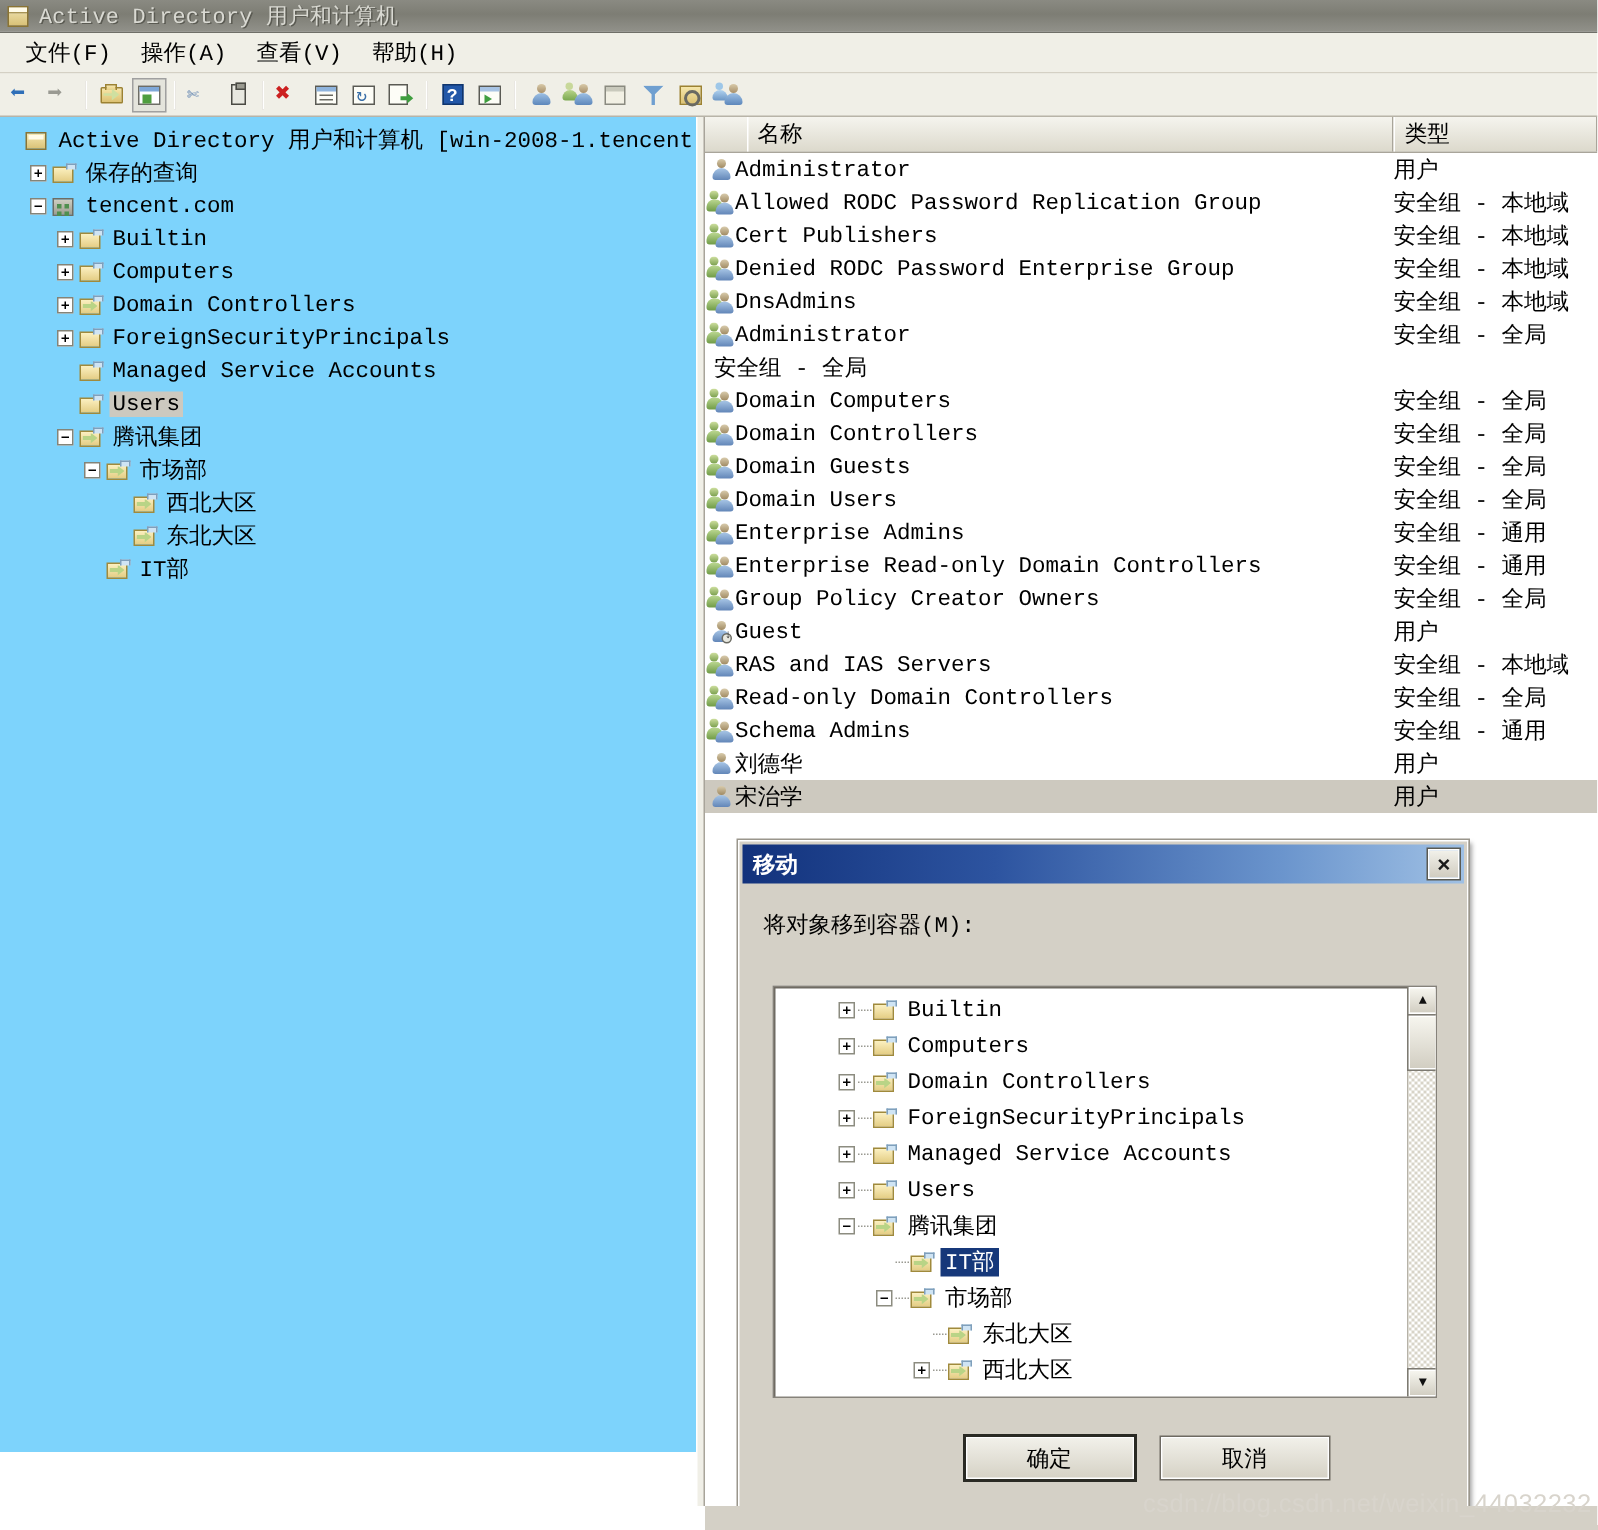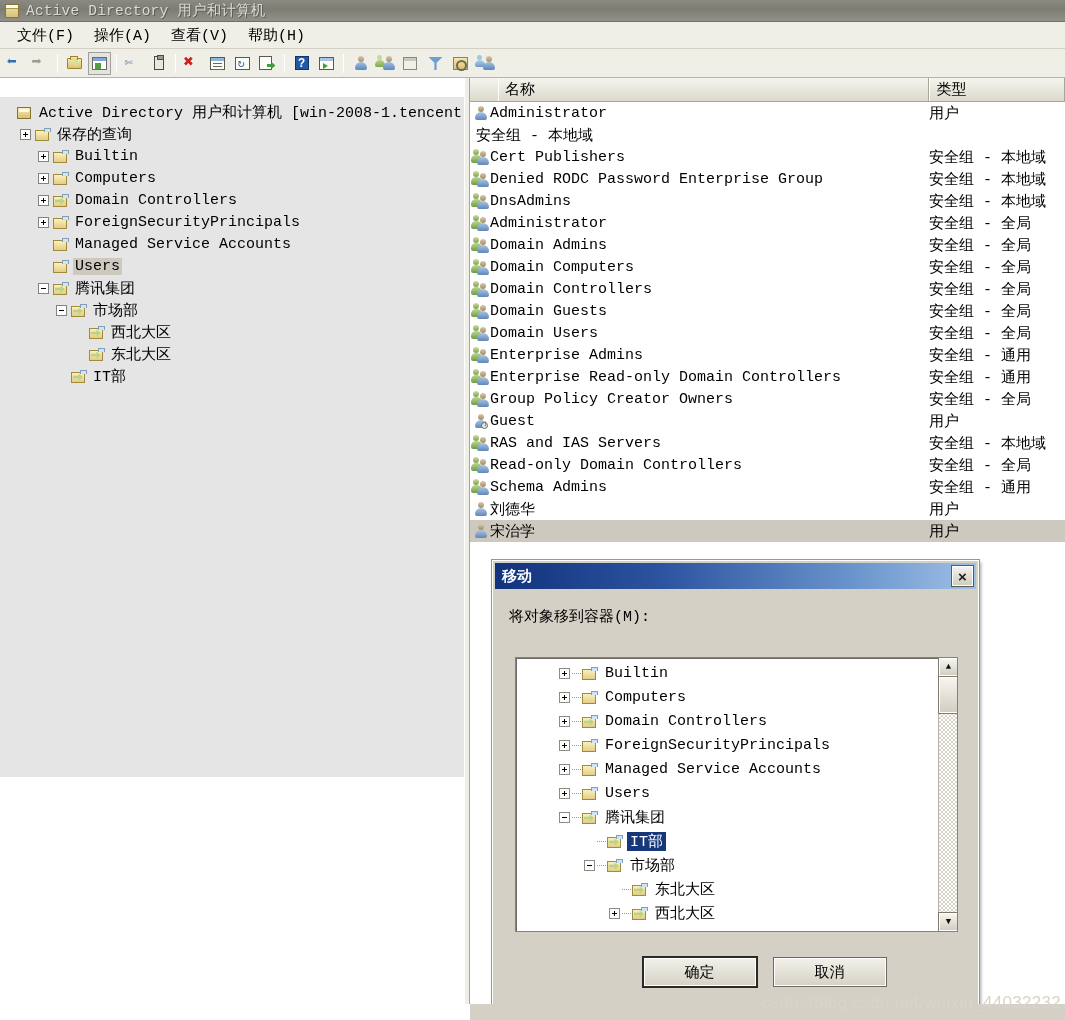--- a/index.html
+++ b/index.html
@@ -201,25 +201,24 @@
     background: linear-gradient(to bottom,#f5e6aa,#ddc374);
     border: 1px solid #9c8232;
   }
   .mag:after{
     content:""; position:absolute; left:2px; top:2px; width:7px;height:7px;
     border:2px solid #6a6a62; border-radius:50%;
   }
 
   
   #left-pane {
-    position: absolute; left: 0; top: 78px; width: 464px; height: 680px;
-    background: #e5e5e5;
+    position: absolute; left: 0; top: 78px; width: 464px; height: 890px;
+    background: #7dd3fc;
     border-right: none;
     overflow: hidden;
-    margin-top: 19px;
   }
   #splitter {
     position: absolute; left: 464px; top: 78px; width: 6px; height: 942px;
     background: #f0efe7;
     border-left: 1px solid #ffffff;
     border-right: 1px solid #a8a49a;
   }
   #right-pane {
     position: absolute; left: 470px; top: 78px; width: 595px; height: 942px;
     background: #ffffff;
@@ -608,20 +607,27 @@
           </span>
           <span class="tlabel">Active Directory 用户和计算机 [win-2008-1.tencent</span>
         </div>
         <div class="trow" style="padding-left: 18px;">
           <span class="expander plus"></span>
           <span class="ticon folder">
             <span class="f"></span>
           </span>
           <span class="tlabel">保存的查询</span>
         </div>
+        <div class="trow" style="padding-left: 18px;">
+          <span class="expander minus"></span>
+          <span class="ticon domain">
+            <span class="d"></span>
+          </span>
+          <span class="tlabel">tencent.com</span>
+        </div>
         <div class="trow" style="padding-left: 36px;">
           <span class="expander plus"></span>
           <span class="ticon folder">
             <span class="f"></span>
           </span>
           <span class="tlabel">Builtin</span>
         </div>
         <div class="trow" style="padding-left: 36px;">
           <span class="expander plus"></span>
           <span class="ticon folder">
@@ -712,20 +718,29 @@
           <div class="lcell1">
             <span class="licon user">
               <span class="h"></span>
               <span class="b"></span>
             </span>
             <span>Administrator</span>
           </div>
           <div class="lcell2">用户</div>
         </div>
         <div class="lrow">
+          <div class="lcell1">
+            <span class="licon group">
+              <span class="h2"></span>
+              <span class="b2"></span>
+              <span class="h"></span>
+              <span class="b"></span>
+            </span>
+            <span>Allowed RODC Password Replication Group</span>
+          </div>
           <div class="lcell2">安全组 - 本地域</div>
         </div>
         <div class="lrow">
           <div class="lcell1">
             <span class="licon group">
               <span class="h2"></span>
               <span class="b2"></span>
               <span class="h"></span>
               <span class="b"></span>
             </span>
@@ -763,29 +778,20 @@
               <span class="h2"></span>
               <span class="b2"></span>
               <span class="h"></span>
               <span class="b"></span>
             </span>
             <span>Administrator</span>
           </div>
           <div class="lcell2">安全组 - 全局</div>
         </div>
         <div class="lrow">
-          <div class="lcell1">
-            <span class="licon group">
-              <span class="h2"></span>
-              <span class="b2"></span>
-              <span class="h"></span>
-              <span class="b"></span>
-            </span>
-            <span>Domain Admins</span>
-          </div>
           <div class="lcell2">安全组 - 全局</div>
         </div>
         <div class="lrow">
           <div class="lcell1">
             <span class="licon group">
               <span class="h2"></span>
               <span class="b2"></span>
               <span class="h"></span>
               <span class="b"></span>
             </span>

